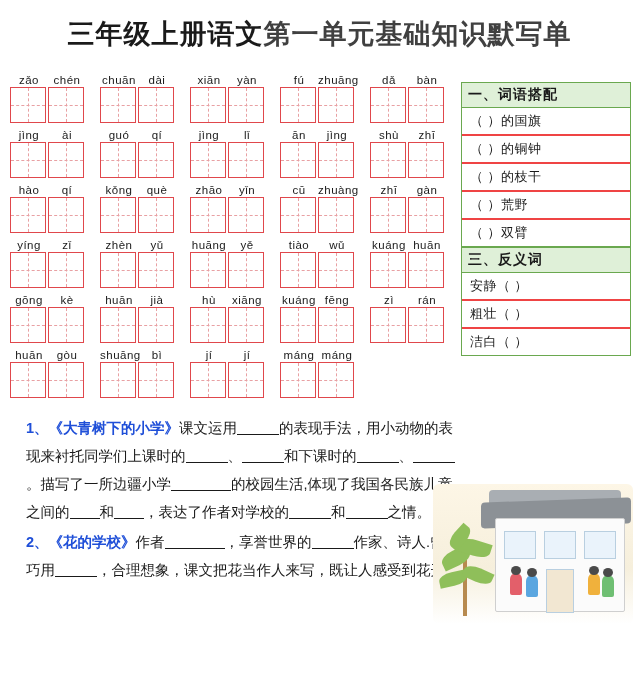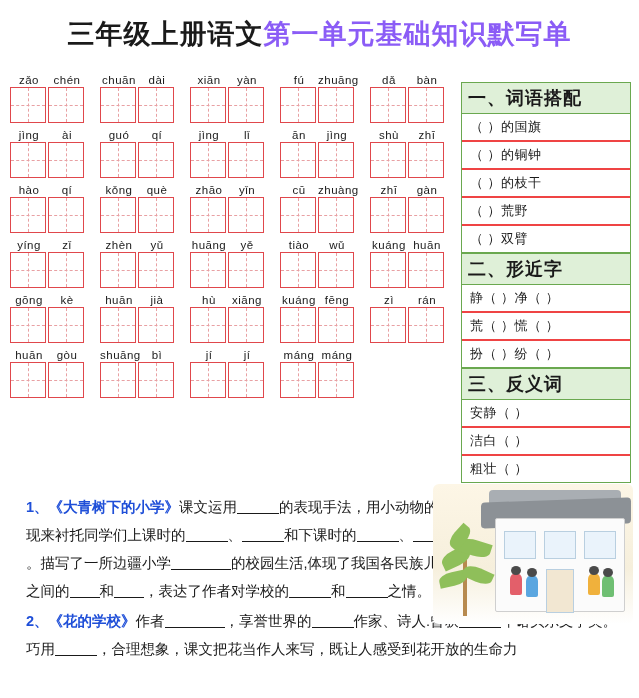--- a/index.html
+++ b/index.html
@@ -13,21 +13,21 @@
   
   .title{
     text-align:center;
     padding-top:16px;
     font-size:27px;
     font-weight:bold;
     letter-spacing:1px;
     white-space:nowrap;
   }
   .title .t1{color:#1a1a1a;}
-  .title .t2{color:#8b5cf6;}
+  .title .t2{color:#404040;}
 
   
   .page{
     position:relative;
     width:639px;
   }
   .top-area{
     display:flex;
     align-items:flex-start;
     padding:6px 8px 0 10px;
@@ -88,21 +88,21 @@
   
   .box{
     border:1px solid #6aa84f;
     box-sizing:border-box;
     margin-bottom:0px;
     background:#fff;
   }
   .box-head{
     background:#dff0d8;
     border-bottom:1px solid #6aa84f;
-    font-size:18px;
+    font-size:14px;
     font-weight:bold;
     color:#1a1a1a;
     padding:3px 6px;
     letter-spacing:1px;
   }
   .box-row{
     border-bottom:2px solid #ef4444;
     font-size:13px;
     padding:4px 8px;
     color:#1a1a1a;
@@ -402,32 +402,26 @@
 
       <div class="box">
         <div class="box-head">一、词语搭配</div>
         <div class="box-row">（        ）的国旗</div>
         <div class="box-row">（        ）的铜钟</div>
         <div class="box-row">（        ）的枝干</div>
         <div class="box-row">（        ）荒野</div>
         <div class="box-row">（        ）双臂</div>
       </div>
 
-      <div class="box">
-        <div class="box-head">二、形近字</div>
-        <div class="box-row">静（        ）净（        ）</div>
-        <div class="box-row">荒（        ）慌（        ）</div>
-        <div class="box-row">扮（        ）纷（        ）</div>
-      </div>
 
       <div class="box">
         <div class="box-head">三、反义词</div>
         <div class="box-row">安静（        ）</div>
+        <div class="box-row">粗壮（        ）</div>
         <div class="box-row">洁白（        ）</div>
-        <div class="box-row">粗壮（        ）</div>
       </div>
 
     </div>
   </div>
 
   <div class="bottom">
 
     <div style="width:430px;">
       <span class="qnum">1、</span><span class="qtitle">《大青树下的小学》</span><span>课文运用</span><span class="blank"></span><span>的表现手法，用小动物的表现来衬托同学们上课时的</span><span class="blank"></span><span>、</span><span class="blank"></span><span>和下课时的</span><span class="blank"></span><span>、</span><span class="blank"></span><span>。描写了一所边疆小学</span><span class="blank lg"></span><span>的校园生活,体现了我国各民族儿童之间的</span><span class="blank sm"></span><span>和</span><span class="blank sm"></span><span>，表达了作者对学校的</span><span class="blank"></span><span>和</span><span class="blank"></span><span>之情。</span>
     </div>

